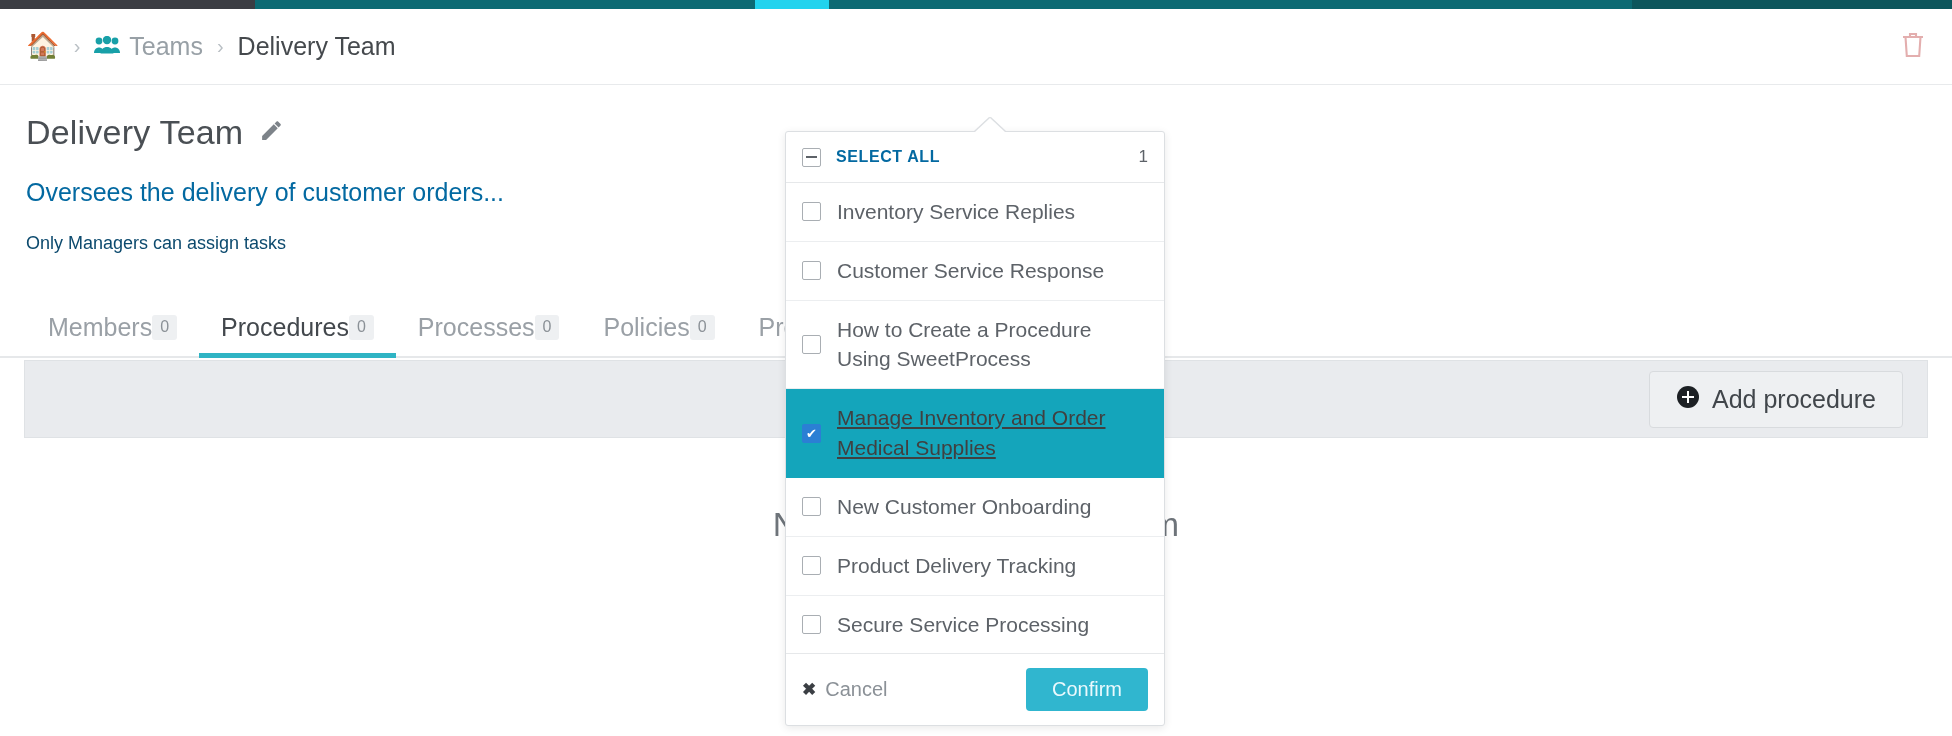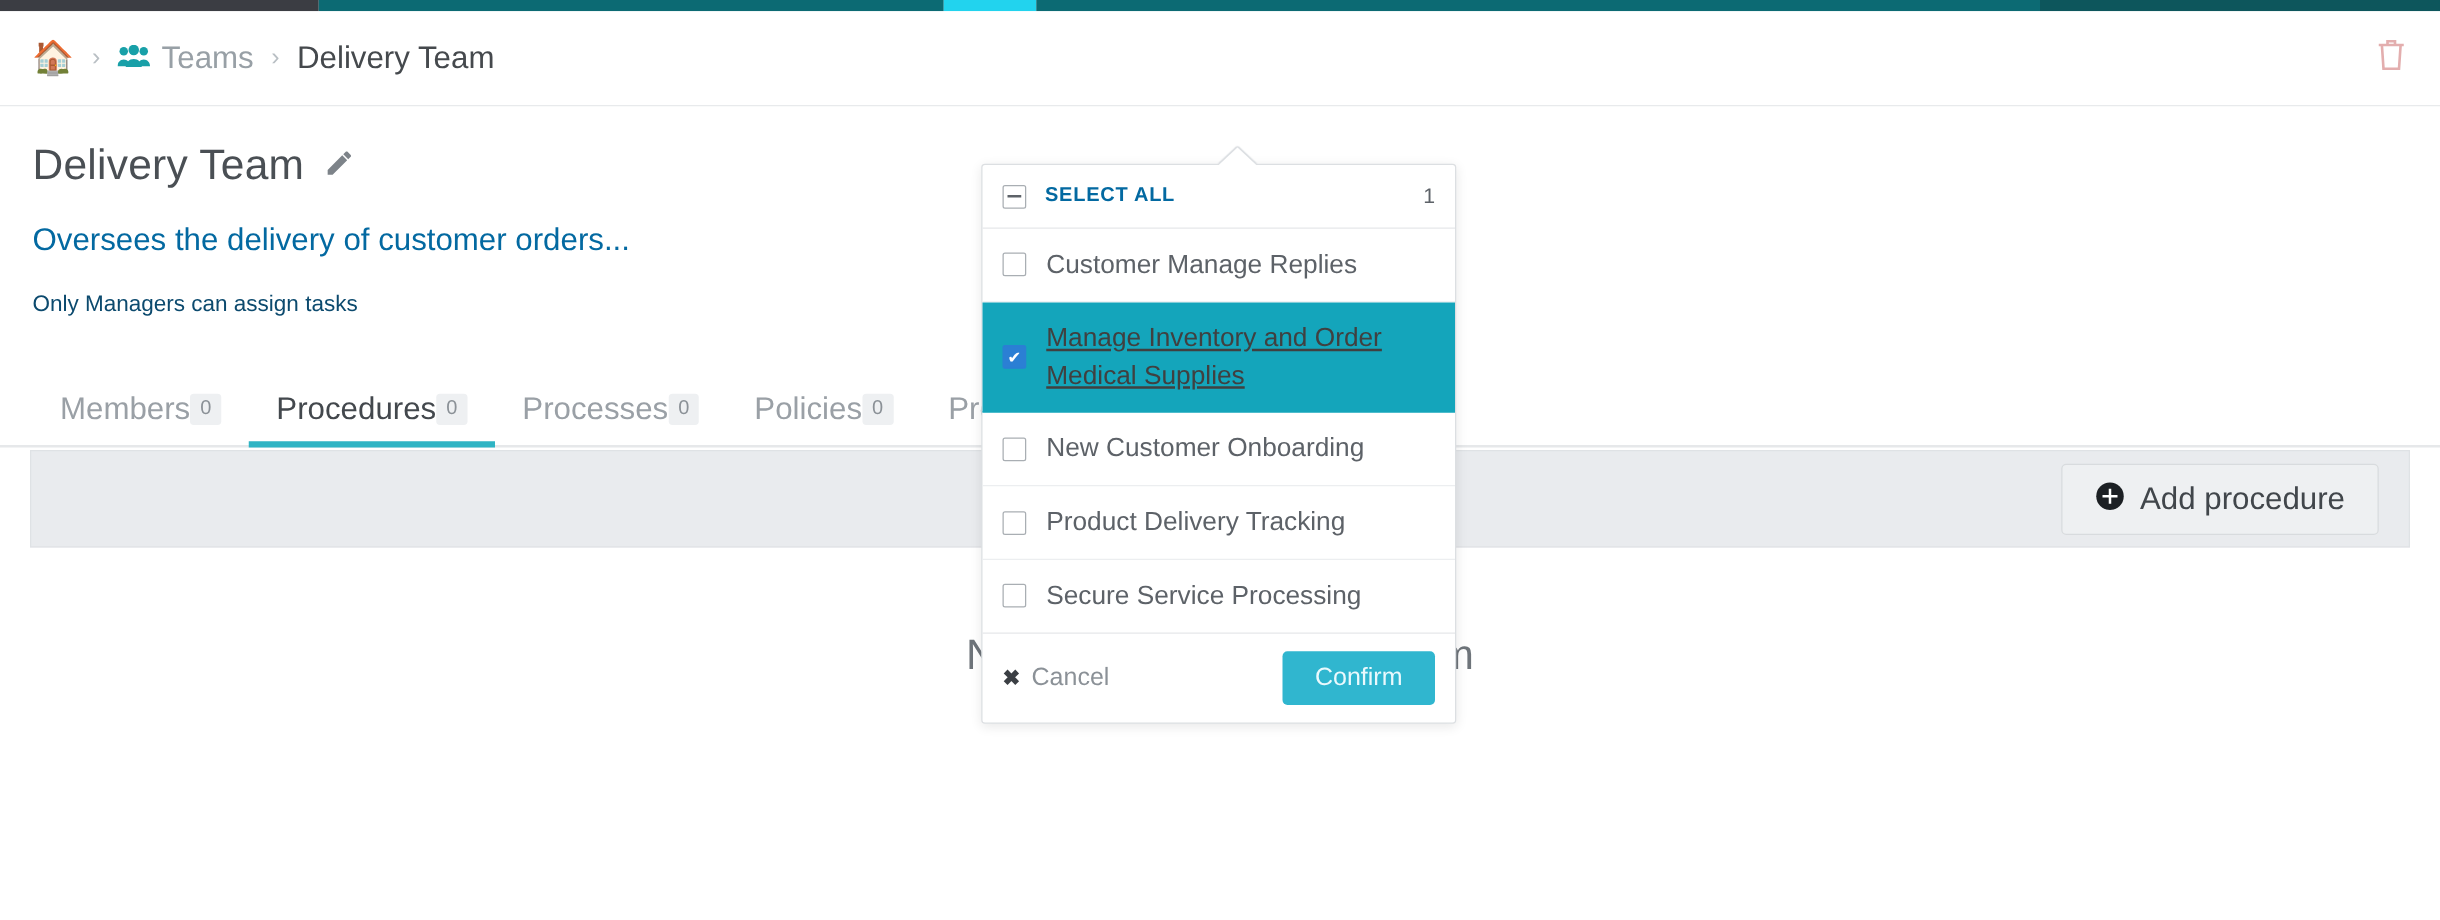--- a/index.html
+++ b/index.html
@@ -202,21 +202,29 @@
   <div class="popup">
     <div class="popup-head">
       <span class="chk indet"></span>
       <span class="popup-head-label">SELECT ALL</span>
       <span class="popup-count">1</span>
     </div>
 
     <div class="popup-list">
       <div class="popup-item">
         <span class="chk"></span>
-        <span class="popup-item-label">Customer Manage Replies</span>
+        <span class="popup-item-label">Inventory Service Replies</span>
+      </div>
+      <div class="popup-item">
+        <span class="chk"></span>
+        <span class="popup-item-label">Customer Service Response</span>
+      </div>
+      <div class="popup-item">
+        <span class="chk"></span>
+        <span class="popup-item-label">How to Create a Procedure Using SweetProcess</span>
       </div>
       <div class="popup-item selected">
         <span class="chk checked"></span>
         <span class="popup-item-label">Manage Inventory and Order Medical Supplies</span>
       </div>
       <div class="popup-item">
         <span class="chk"></span>
         <span class="popup-item-label">New Customer Onboarding</span>
       </div>
       <div class="popup-item">

